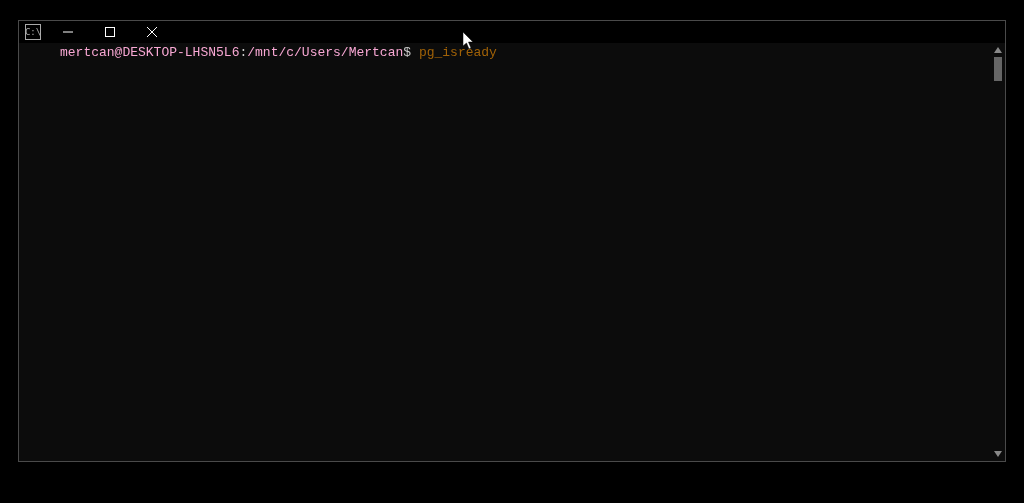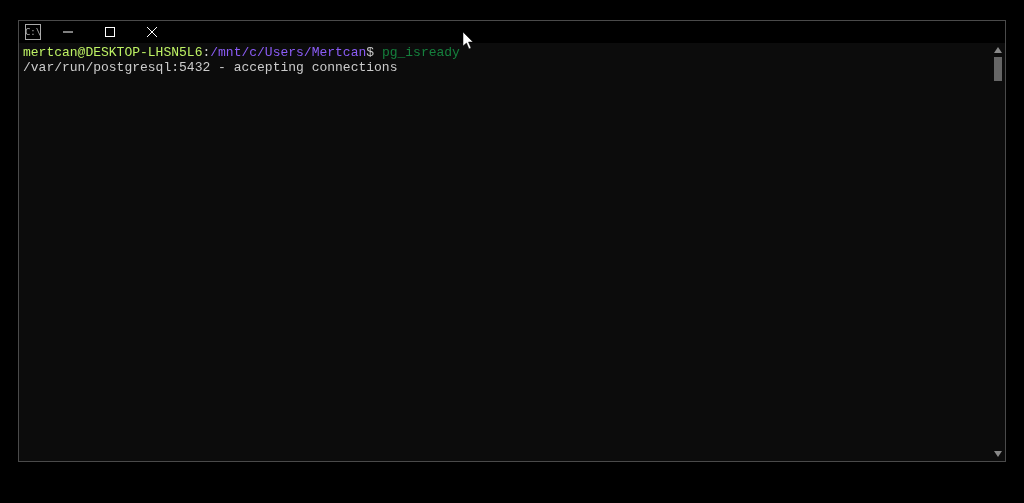--- a/index.html
+++ b/index.html
@@ -77,30 +77,31 @@
       font-size: 13px;
       line-height: 15px;
       color: #ccc;
       position: relative;
       font-family: Consolas, 'Courier New', monospace;
     }
     .line {
       white-space: pre;
     }
     .user-host {
-      color: #bef264;
+      color: #f9a8d4;
+      margin-left: 37px;
     }
     .path {
-      color: #8b5cf6;
+      color: #f9a8d4;
     }
     .dollar {
       color: #ccc;
     }
     .cmd {
-      color: #15803d;
+      color: #a16207;
     }
     .output {
       color: #ccc;
     }
     .cursor {
       display: inline-block;
       width: 8px;
       height: 2px;
       background: #ccc;
       vertical-align: baseline;
@@ -168,21 +169,20 @@
         <svg viewBox="0 0 10 10">
             <line x1="0" y1="0" x2="10" y2="10" stroke="#fff" stroke-width="1"></line>
             <line x1="10" y1="0" x2="0" y2="10" stroke="#fff" stroke-width="1"></line>
           </svg>
       </div>
     </div>
   </div>
 
   <div class="terminal-body">
     <div class="line"><span class="user-host">mertcan@DESKTOP-LHSN5L6</span><span class="output">:</span><span class="path">/mnt/c/Users/Mertcan</span><span class="dollar">$ </span><span class="cmd">pg_isready</span></div>
-    <div class="line"><span class="output">/var/run/postgresql:5432 - accepting connections</span></div>
   </div>
 
   <div class="scrollbar">
     <div class="scroll-arrow">
       <svg width="8" height="6" viewBox="0 0 8 6">
           <polygon points="4,0 8,6 0,6" fill="#888"></polygon>
         </svg>
     </div>
     <div class="scroll-thumb"></div>
     <div class="scroll-track"></div>

